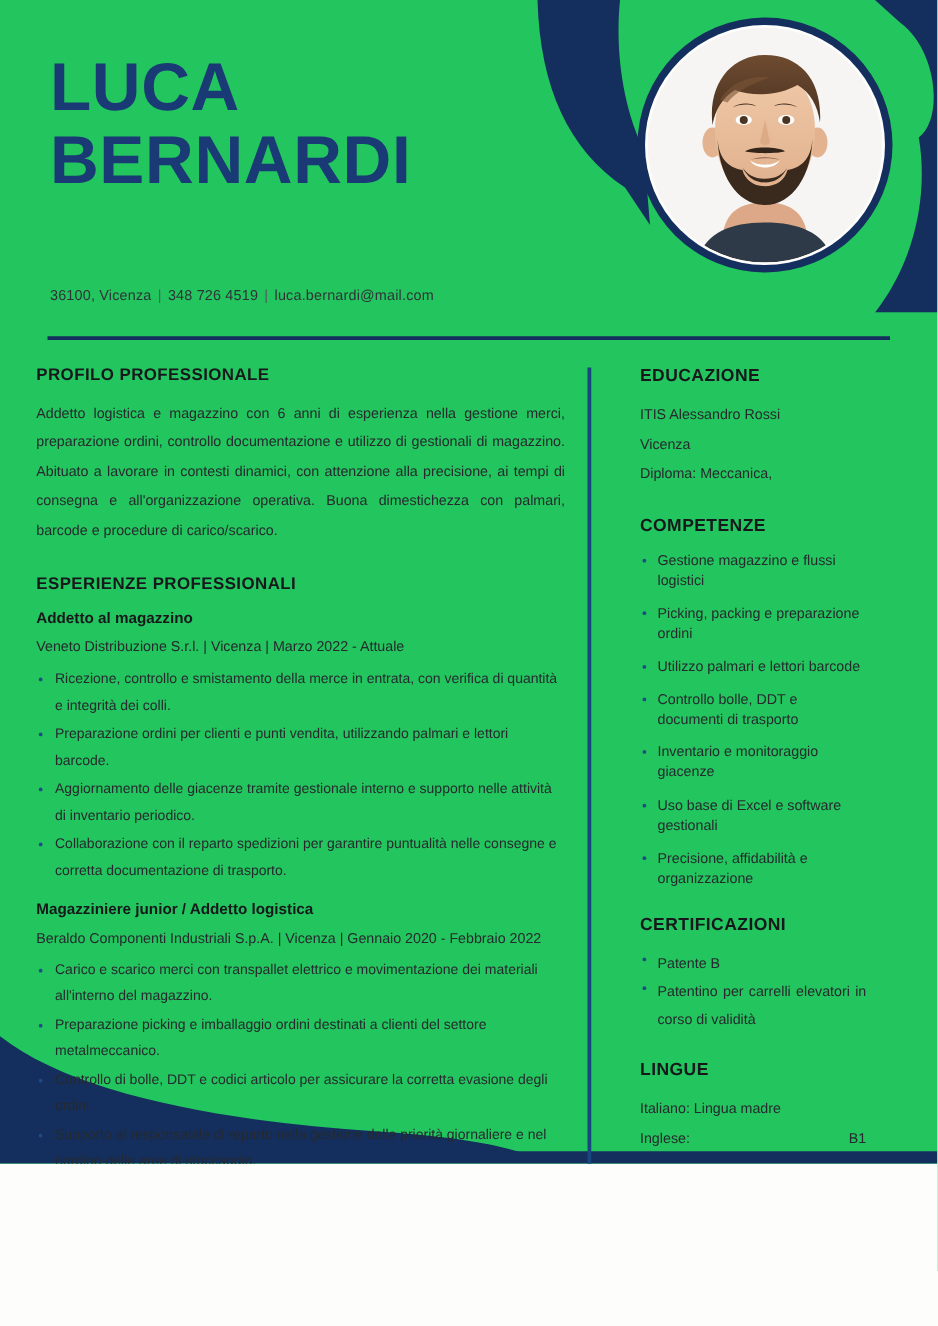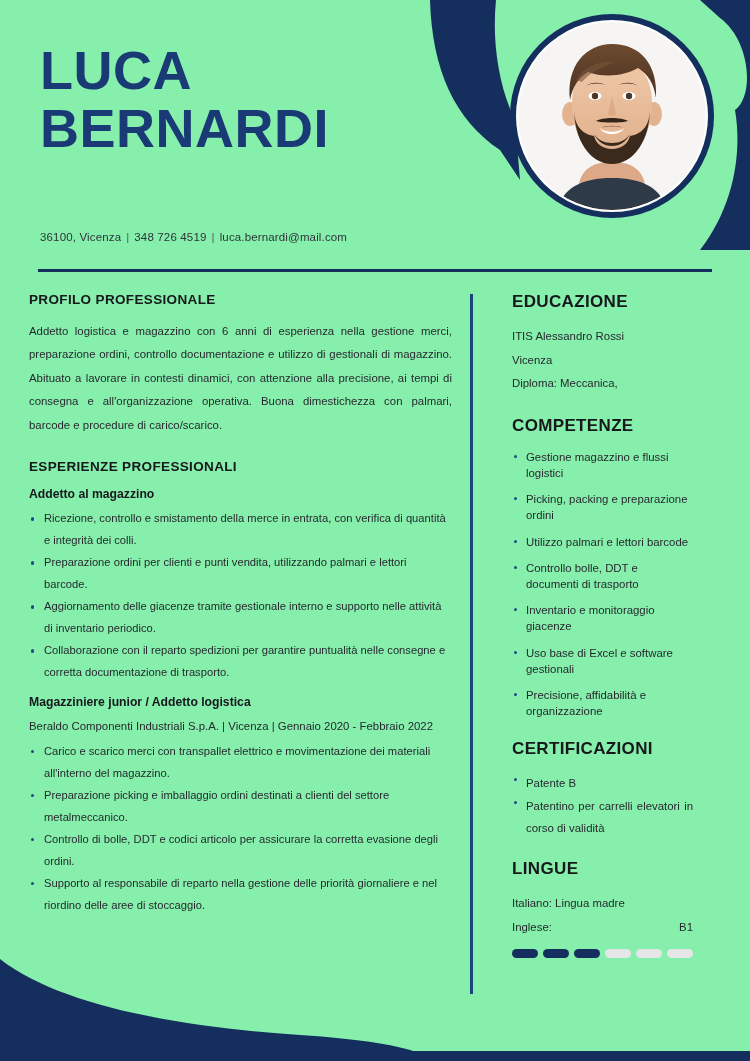--- a/index.html
+++ b/index.html
@@ -13,22 +13,22 @@
   body {
     font-family: "Liberation Sans", sans-serif;
     position: relative;
     overflow: hidden;
     background: #fdfdfc;
   }
 
   .page {
     position: relative;
     width: 750px;
-    height: 1061px;
-    background: #86efac;
+    height: 931px;
+    background: #22c55e;
     overflow: hidden;
   }
 
   
   .deco-top {
     position: absolute;
     top: 0; left: 0;
     width: 750px;
     height: 250px;
     pointer-events: none;
@@ -127,21 +127,21 @@
   }
 
   
   h2.sec {
     font-size: 13.5px;
     font-weight: 700;
     color: #16181c;
     letter-spacing: 0.35px;
     margin-bottom: 13px;
   }
-  .col-right h2.sec { font-size: 17px; }
+  .col-right h2.sec { font-size: 14px; }
 
   .sec-gap { margin-top: 22px; }
   .sec-gap-r { margin-top: 20px; }
 
   p.para {
     font-size: 11.4px;
     line-height: 2.06;
     color: #26292e;
     text-align: justify;
   }
@@ -317,20 +317,21 @@
 
     <div class="col-left">
 
       <h2 class="sec">PROFILO PROFESSIONALE</h2>
       <p class="para">Addetto logistica e magazzino con 6 anni di esperienza nella gestione merci, preparazione ordini, controllo documentazione e utilizzo di gestionali di magazzino. Abituato a lavorare in contesti dinamici, con attenzione alla precisione, ai tempi di consegna e all'organizzazione operativa. Buona dimestichezza con palmari, barcode e procedure di carico/scarico.</p>
 
       <h2 class="sec sec-gap">ESPERIENZE PROFESSIONALI</h2>
 
       <div class="job">
         <div class="job-title">Addetto al magazzino</div>
+        <div class="job-meta">Veneto Distribuzione S.r.l. | Vicenza | Marzo 2022 - Attuale</div>
         <ul class="bullets">
           <li>Ricezione, controllo e smistamento della merce in entrata, con verifica di quantità e integrità dei colli.</li>
           <li>Preparazione ordini per clienti e punti vendita, utilizzando palmari e lettori barcode.</li>
           <li>Aggiornamento delle giacenze tramite gestionale interno e supporto nelle attività di inventario periodico.</li>
           <li>Collaborazione con il reparto spedizioni per garantire puntualità nelle consegne e corretta documentazione di trasporto.</li>
         </ul>
       </div>
 
       <div class="job">
         <div class="job-title">Magazziniere junior / Addetto logistica</div>

